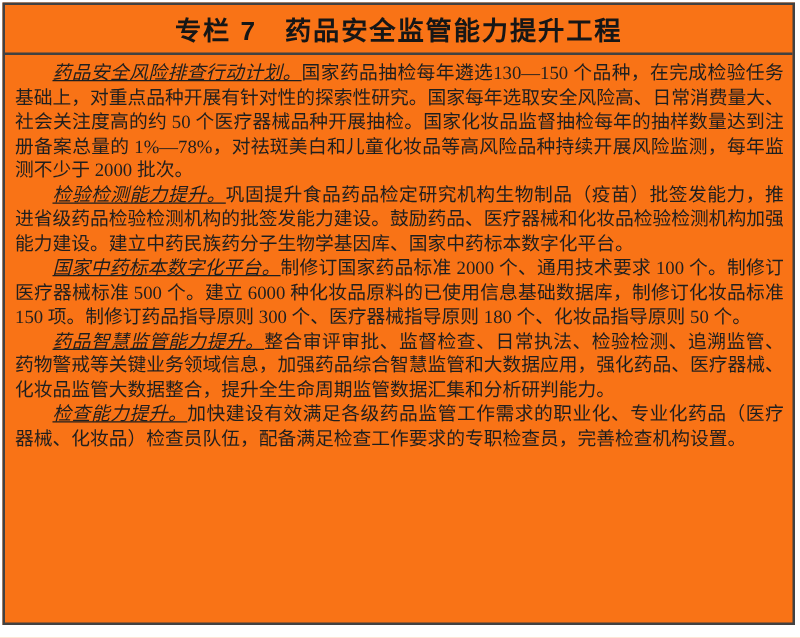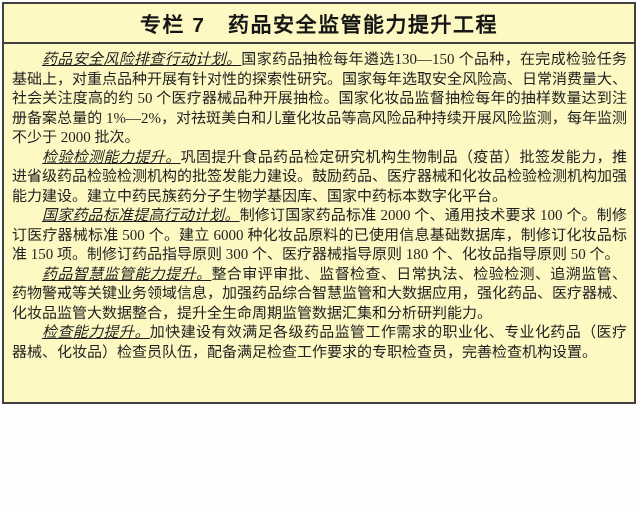--- a/index.html
+++ b/index.html
@@ -18,24 +18,24 @@
   .page {
     position: absolute;
     inset: 0;
     background: #fefefe;
   }
   .column-box {
     position: absolute;
     left: 2px;
     top: 2px;
     width: 634px;
-    height: 402px;
+    height: 498px;
     box-sizing: border-box;
     border: 2px solid #414141;
-    background: #fef9c3;
+    background: #f97316;
   }
   .box-title {
     height: 40px;
     box-sizing: border-box;
     border-bottom: 2px solid #414141;
     display: flex;
     align-items: center;
     justify-content: center;
     font-family: "Liberation Sans", sans-serif;
     font-weight: 700;
@@ -65,20 +65,20 @@
   }
 </style>
 </head>
 <body>
 
 <div class="page">
   <div class="column-box">
     <div class="box-title">专栏 7　药品安全监管能力提升工程</div>
     <div class="box-body">
 
-    <p class="para"><span class="lead">药品安全风险排查行动计划。</span><span>国家药品抽检每年遴选130—150 个品种，在完成检验任务基础上，对重点品种开展有针对性的探索性研究。国家每年选取安全风险高、日常消费量大、社会关注度高的约 50 个医疗器械品种开展抽检。国家化妆品监督抽检每年的抽样数量达到注册备案总量的 1%—2%，对祛斑美白和儿童化妆品等高风险品种持续开展风险监测，每年监测不少于 2000 批次。</span></p>
+    <p class="para"><span class="lead">药品安全风险排查行动计划。</span><span>国家药品抽检每年遴选130—150 个品种，在完成检验任务基础上，对重点品种开展有针对性的探索性研究。国家每年选取安全风险高、日常消费量大、社会关注度高的约 50 个医疗器械品种开展抽检。国家化妆品监督抽检每年的抽样数量达到注册备案总量的 1%—78%，对祛斑美白和儿童化妆品等高风险品种持续开展风险监测，每年监测不少于 2000 批次。</span></p>
         <p class="para"><span class="lead">检验检测能力提升。</span><span>巩固提升食品药品检定研究机构生物制品（疫苗）批签发能力，推进省级药品检验检测机构的批签发能力建设。鼓励药品、医疗器械和化妆品检验检测机构加强能力建设。建立中药民族药分子生物学基因库、国家中药标本数字化平台。</span></p>
-        <p class="para"><span class="lead">国家药品标准提高行动计划。</span><span>制修订国家药品标准 2000 个、通用技术要求 100 个。制修订医疗器械标准 500 个。建立 6000 种化妆品原料的已使用信息基础数据库，制修订化妆品标准 150 项。制修订药品指导原则 300 个、医疗器械指导原则 180 个、化妆品指导原则 50 个。</span></p>
+        <p class="para"><span class="lead">国家中药标本数字化平台。</span><span>制修订国家药品标准 2000 个、通用技术要求 100 个。制修订医疗器械标准 500 个。建立 6000 种化妆品原料的已使用信息基础数据库，制修订化妆品标准 150 项。制修订药品指导原则 300 个、医疗器械指导原则 180 个、化妆品指导原则 50 个。</span></p>
         <p class="para"><span class="lead">药品智慧监管能力提升。</span><span>整合审评审批、监督检查、日常执法、检验检测、追溯监管、药物警戒等关键业务领域信息，加强药品综合智慧监管和大数据应用，强化药品、医疗器械、化妆品监管大数据整合，提升全生命周期监管数据汇集和分析研判能力。</span></p>
         <p class="para"><span class="lead">检查能力提升。</span><span>加快建设有效满足各级药品监管工作需求的职业化、专业化药品（医疗器械、化妆品）检查员队伍，配备满足检查工作要求的专职检查员，完善检查机构设置。</span></p>
       </div>
   </div>
 </div>
 
 </body></html>

